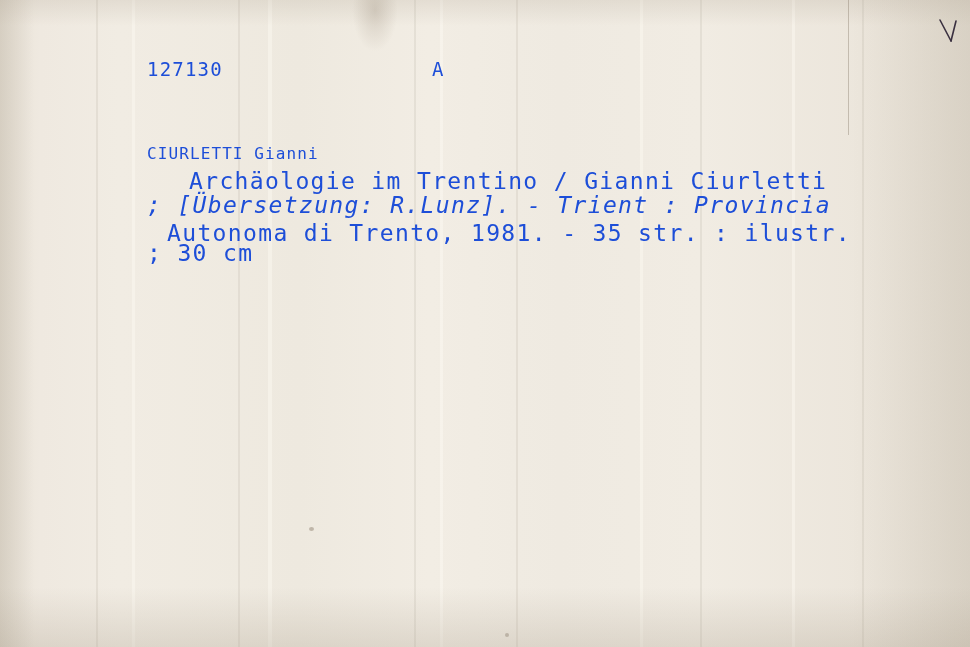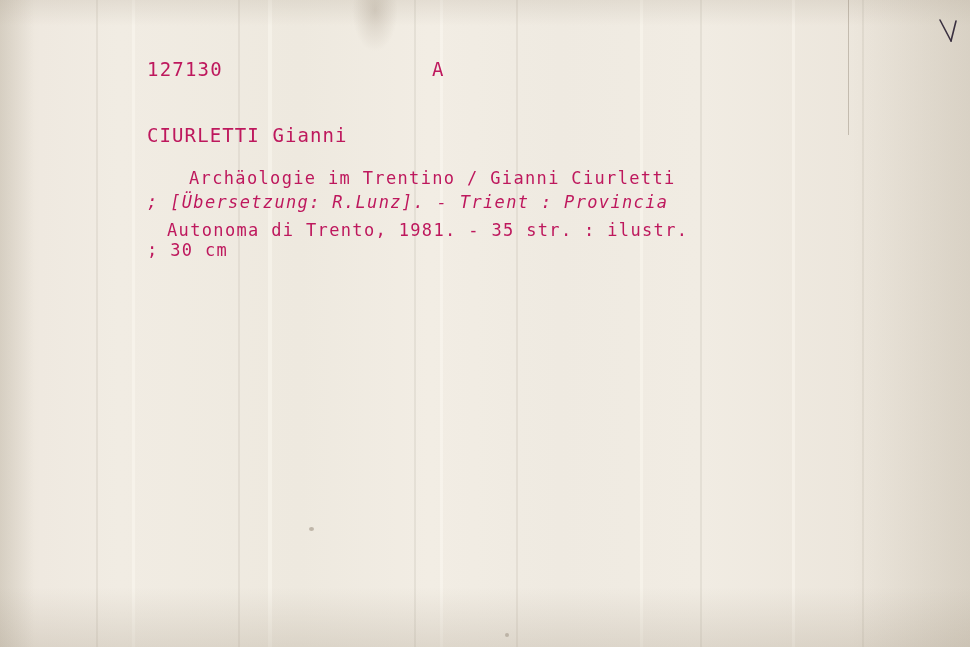--- a/index.html
+++ b/index.html
@@ -122,45 +122,45 @@
   }
 
   
   #typed {
     position: absolute;
     left: 0; top: 0;
     width: 100%; height: 100%;
   }
   .tx {
     position: absolute;
-    color: #be185d;
+    color: #1d4ed8;
     font-family: "DejaVu Sans Mono", monospace;
     white-space: pre;
     letter-spacing: 0.5px;
   }
   #acc-number {
     left: 147px;
     top: 58px;
     font-size: 19px;
     letter-spacing: 1.2px;
   }
   #class-letter {
     left: 432px;
     top: 58px;
     font-size: 19px;
   }
   #author-line {
     left: 147px;
-    top: 124px;
-    font-size: 19px;
+    top: 144px;
+    font-size: 16px;
     letter-spacing: 1.1px;
   }
   .body-line {
     left: 147px;
-    font-size: 17px;
+    font-size: 23px;
     letter-spacing: 1.35px;
   }
   #body-1 { top: 168px; text-indent: 0; padding-left: 42px; }
   #body-2 { top: 192px; font-style: italic; }
   #body-3 { top: 220px; margin-left: 20px; }
   #body-4 { top: 240px; }
 </style>
 </head>
 <body>
 

